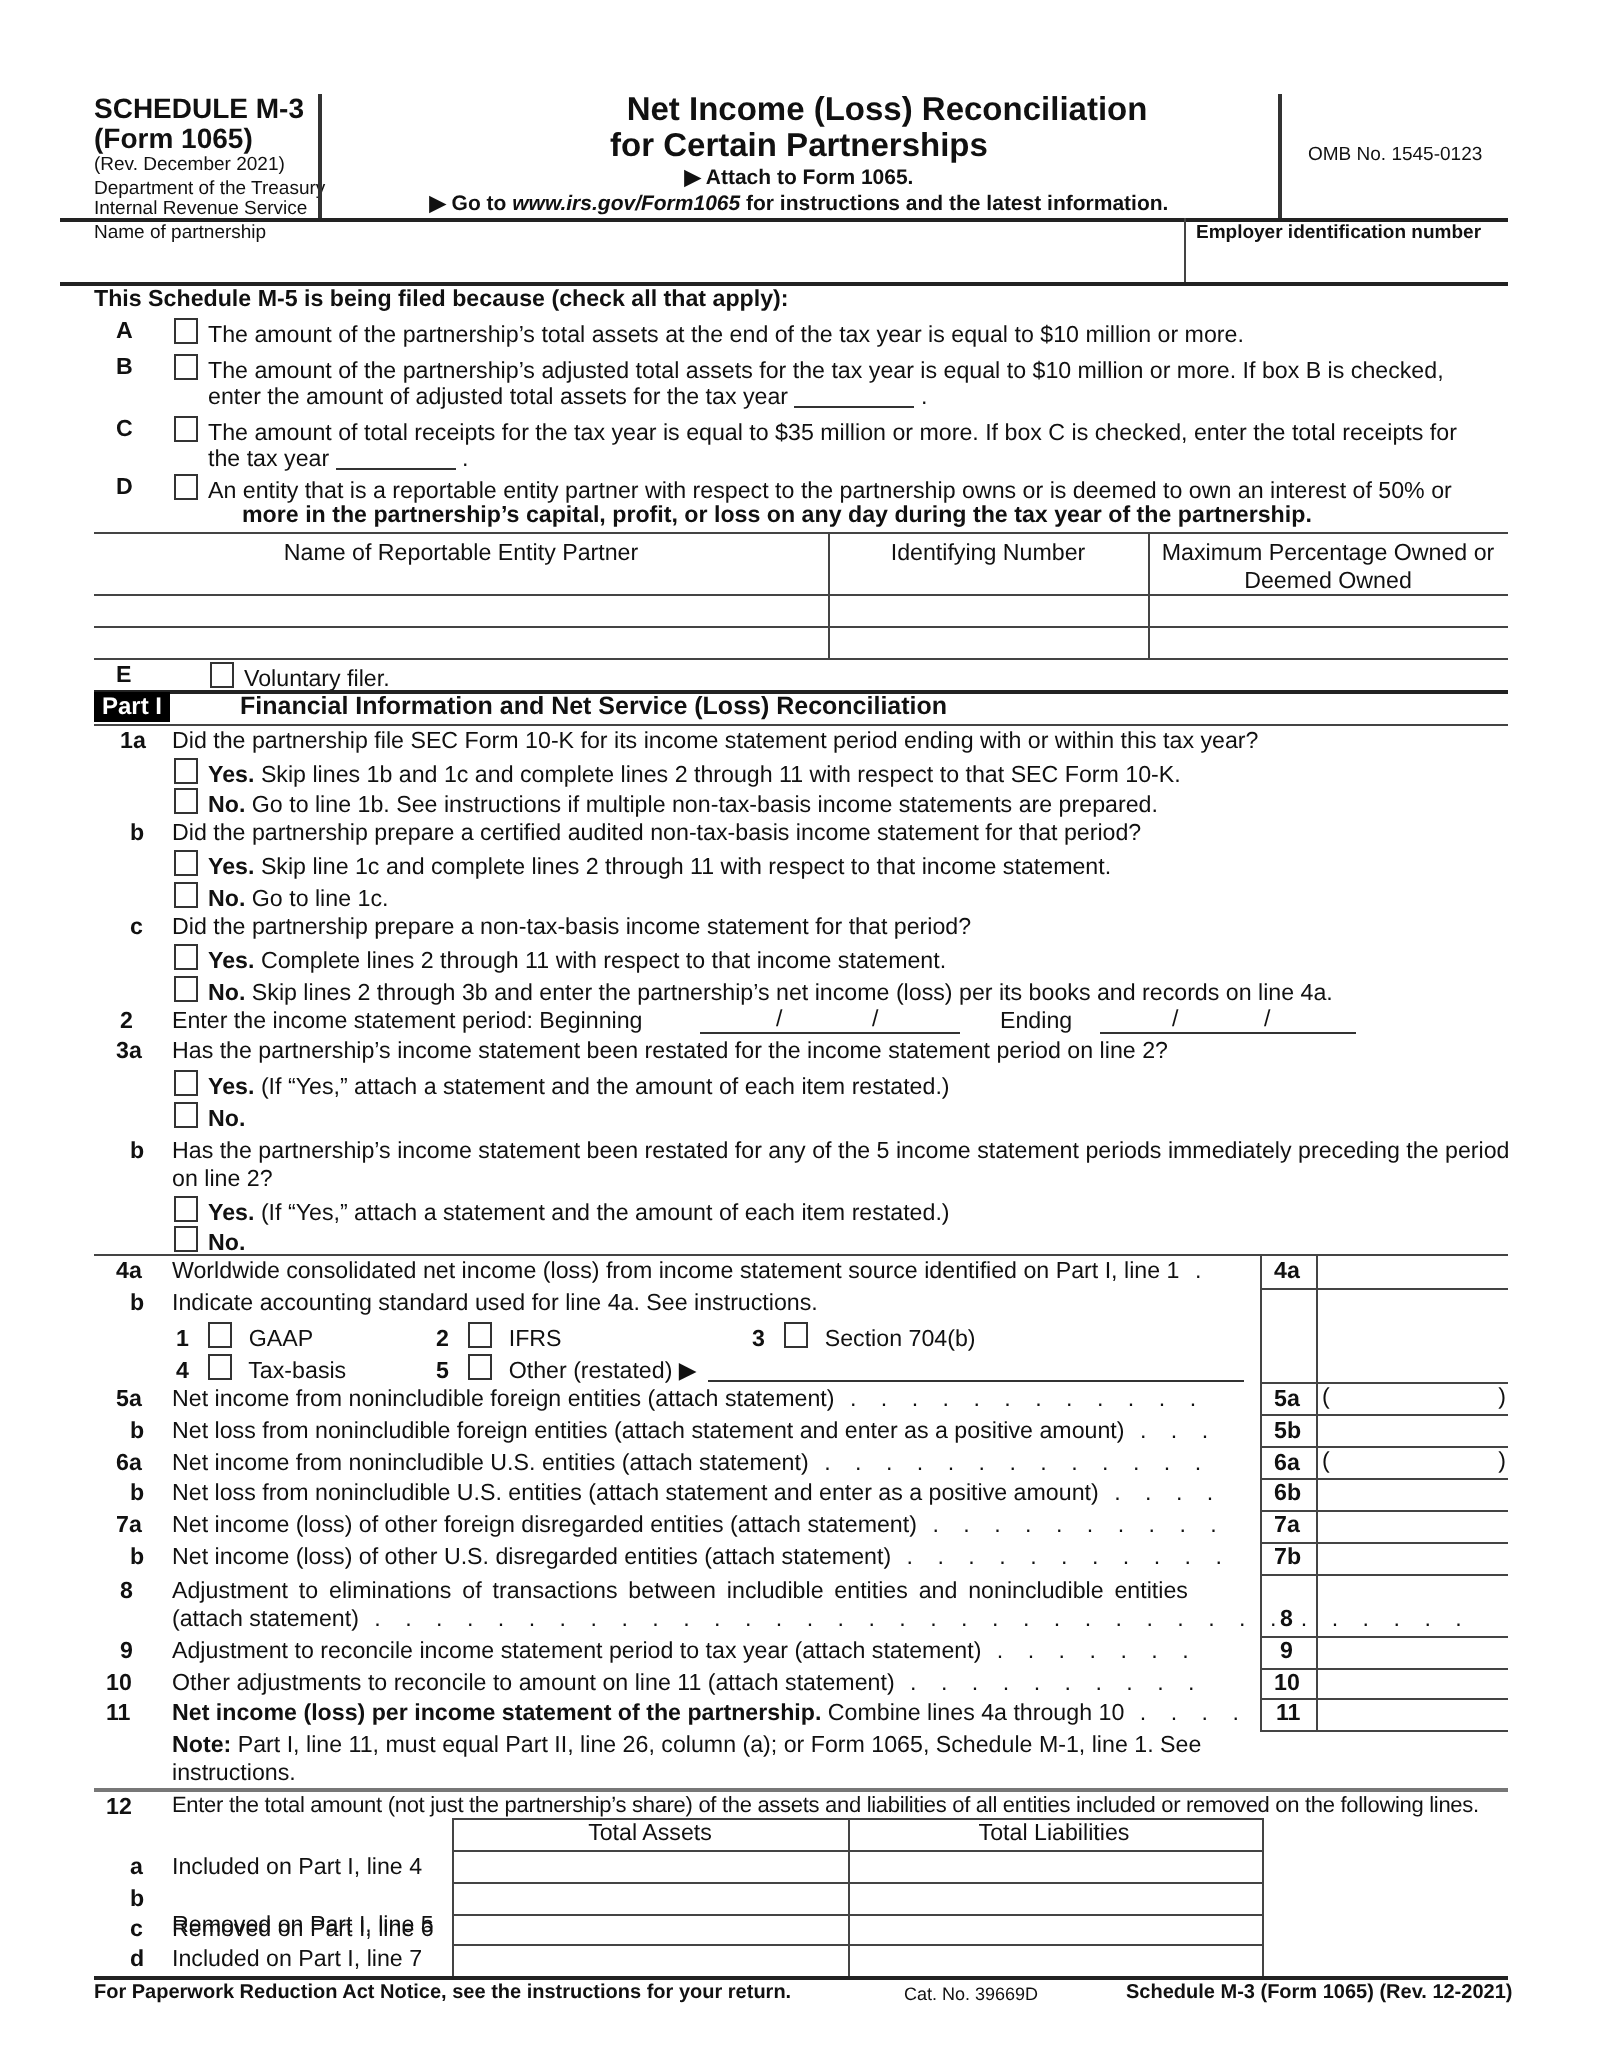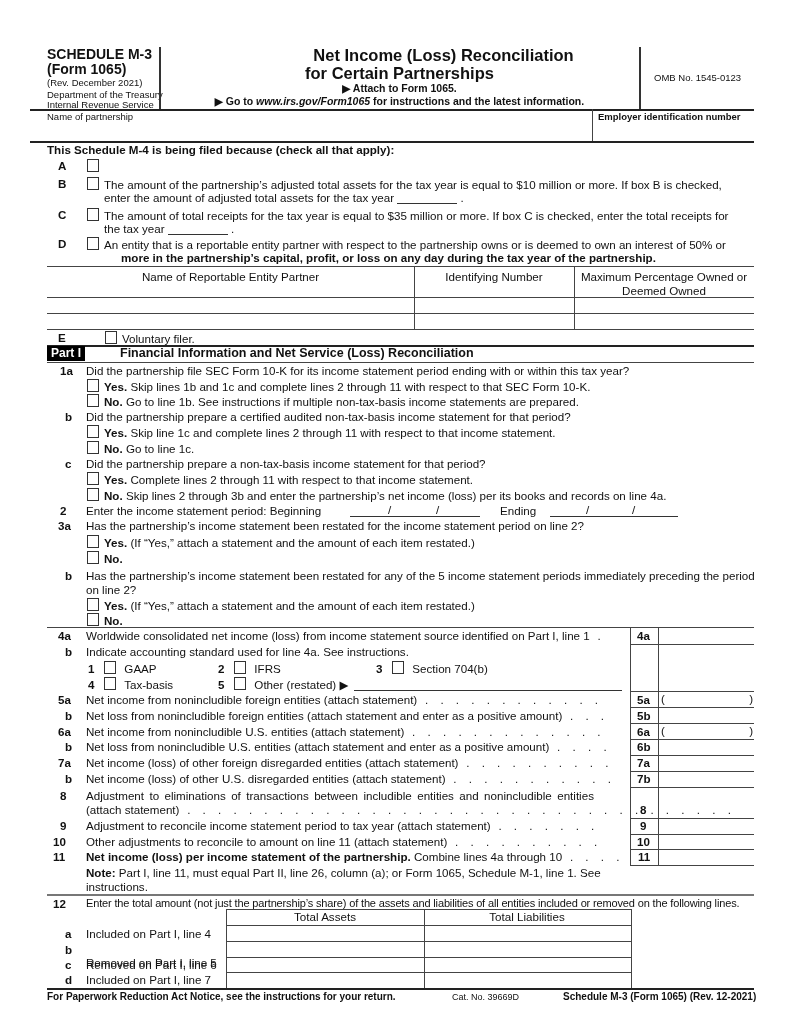--- a/index.html
+++ b/index.html
@@ -42,24 +42,24 @@
 </div>
 <div class="hline thick" style="left:30px;top:109px;width:724px;"></div>
 
 <div class="abs" style="left:47px;top:111px;font-size:9.5px;">Name of partnership</div>
 <div class="abs" style="left:47px;top:122px;width:545px;height:20px;"></div>
 <div class="vline" style="left:592px;top:109px;height:33px;"></div>
 <div class="abs b" style="left:598px;top:111px;font-size:9.5px;">Employer identification number</div>
 <div class="abs" style="left:598px;top:122px;width:155px;height:20px;"></div>
 <div class="hline thick" style="left:30px;top:141px;width:724px;"></div>
 
-<div class="abs b" style="left:47px;top:143px;">This Schedule M-4 is being filed because (check all that apply):</div>
+<div class="abs b" style="left:47px;top:143px;">This Schedule M-5 is being filed because (check all that apply):</div>
 
 <div class="lbl" style="left:58px;top:159px;">A</div>
-<div class="row" style="left:87px;top:159px;"><span class="cb"></span></div>
+<div class="row" style="left:87px;top:159px;"><span class="cb"></span><span>The amount of the partnership’s total assets at the end of the tax year is equal to $10 million or more.</span></div>
 
 <div class="lbl" style="left:58px;top:177px;">B</div>
 <div class="row" style="left:87px;top:177px;"><span class="cb"></span><span>The amount of the partnership’s adjusted total assets for the tax year is equal to $10 million or more. If box B is checked,</span></div>
 <div class="row" style="left:104px;top:191px;"><span>enter the amount of adjusted total assets for the tax year</span> <span class="uline" style="width:60px;"></span> .</div>
 
 <div class="lbl" style="left:58px;top:208px;">C</div>
 <div class="row" style="left:87px;top:208px;"><span class="cb"></span><span>The amount of total receipts for the tax year is equal to $35 million or more. If box C is checked, enter the total receipts for</span></div>
 <div class="row" style="left:104px;top:222px;"><span>the tax year</span> <span class="uline" style="width:60px;"></span> .</div>
 
 <div class="lbl" style="left:58px;top:237px;">D</div>

